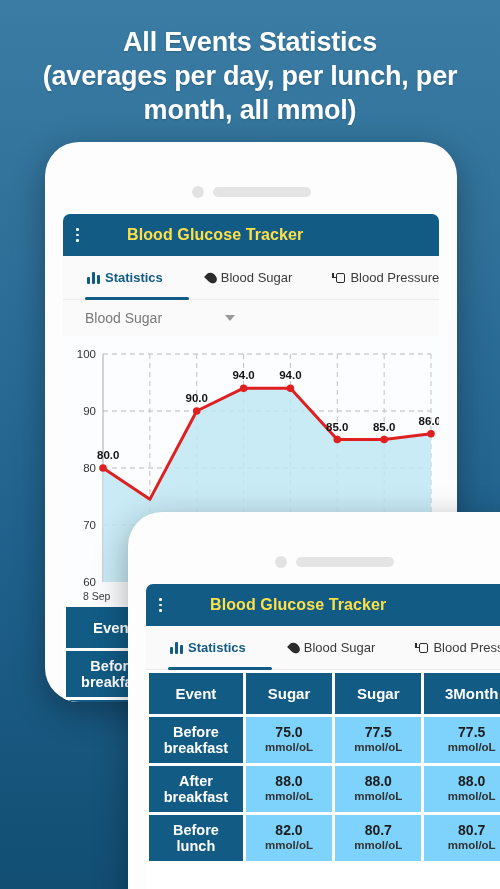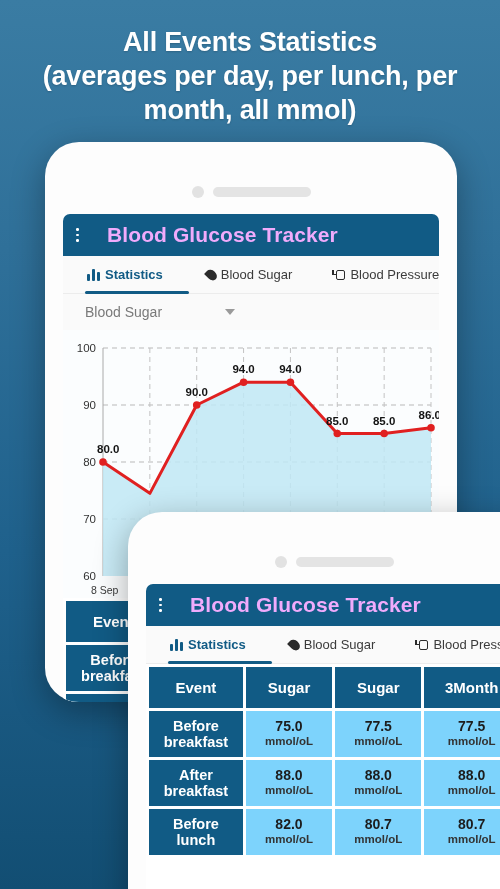--- a/index.html
+++ b/index.html
@@ -76,27 +76,28 @@
   .menu-icon i:nth-child(1){ top: 0;    width: 13px; }
   .menu-icon i:nth-child(2){ top: 5.6px;width: 13px; }
   .menu-icon i:nth-child(3){ top: 11.2px;width: 13px; }
   .menu-icon b {
     position: absolute; left: 0; width: 2.6px; height: 2.6px; background:#fff; border-radius:50%;
   }
   .menu-icon b:nth-of-type(1){ top: -0.1px; }
   .menu-icon b:nth-of-type(2){ top: 5.5px; }
   .menu-icon b:nth-of-type(3){ top: 11.1px; }
   .appbar-title {
-    color: #f0abfc; font-size: 21px; font-weight: 600; letter-spacing: .1px;
+    color: #fde047; font-size: 16px; font-weight: 600; letter-spacing: .1px;
     white-space: nowrap;
+    margin-left: 20px;
   }
 
   
   .tabs {
-    height: 38px;
+    height: 44px;
     background: #fafafa;
     display: flex; align-items: center;
     border-bottom: 1px solid #ececec;
     position: relative;
   }
   .tab {
     display: flex; align-items: center; gap: 5px;
     font-size: 13px; color: #3b3b3b;
     white-space: nowrap;
     height: 100%;
@@ -152,21 +153,21 @@
   }
 
   
   .chart-wrap {
     position: relative;
     height: 268px;
     background: #fbfdfe;
   }
   .chart-svg { display:block; width: 100%; height: 100%; }
   .xlabel {
-    position: absolute; left: 28px; bottom: 2px;
+    position: absolute; left: 20px; bottom: 2px;
     font-size: 10.5px; color: #3a3a3a;
   }
 
   
   .tbl { width: 100%; border-collapse: separate; border-spacing: 3px; background:#ffffff; }
   .tbl th, .tbl td {
     text-align: center;
     font-size: 14px;
   }
   .tbl th {

